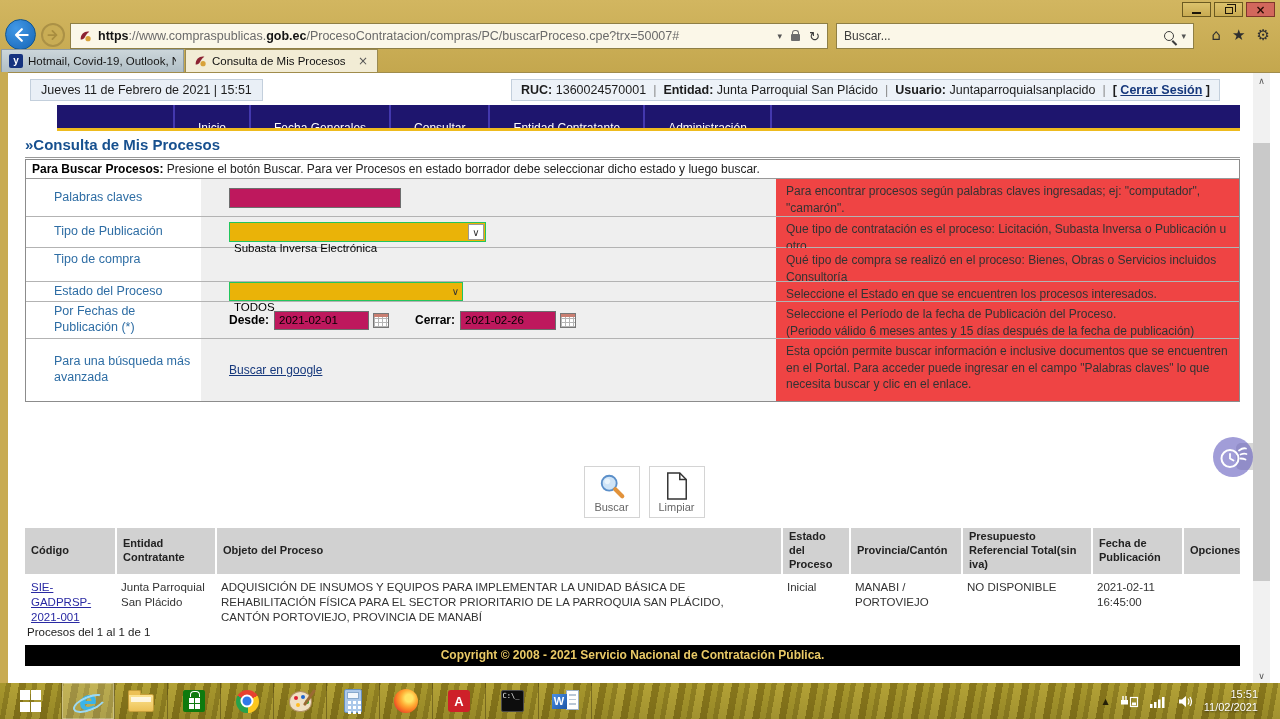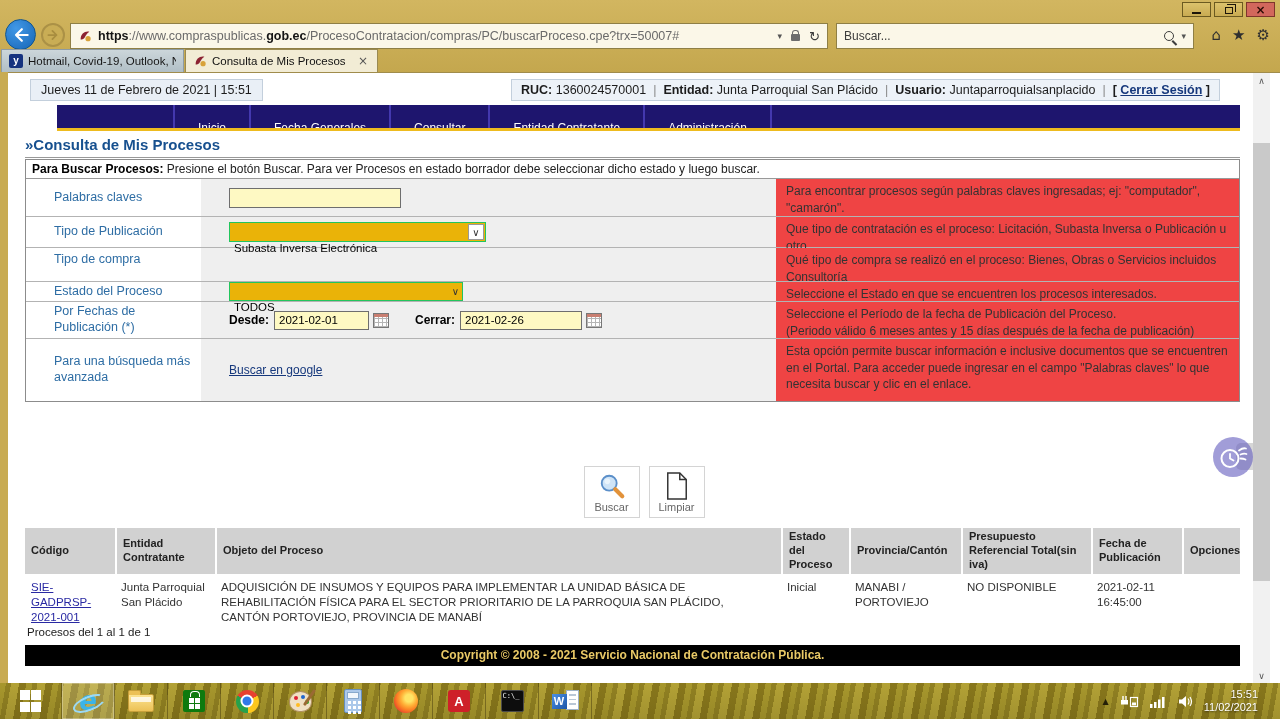--- a/index.html
+++ b/index.html
@@ -60,30 +60,30 @@
   .form-box{position:absolute;left:17px;top:86px;width:1215px;border:1px solid #8c8c8c;background:#fff;font-size:12px}
   .intro-row{padding:2px 6px;border-bottom:1px solid #999;color:#222;height:19px;line-height:15px;white-space:nowrap;overflow:hidden}
   .intro-row b{color:#000}
   .f-row{display:flex}
   .f-row + .f-row{border-top:1px solid #b3b3b3}
   .f-label{width:175px;padding:4px 8px 4px 28px;color:#2e6da4;font-size:12.5px;display:flex;align-items:center;line-height:1.25}
   .f-label.top{align-items:flex-start}
   .f-ctrl{width:575px;background:#efefef;display:flex;align-items:center;padding-left:28px}
   .f-desc{flex:1;background:#ef4444;padding:4px 10px;color:#333;line-height:1.38}
   .r-keywords{height:37px}.r-ctype{height:31px}.r-ptype{height:34px}.r-state{height:20px}.r-code{height:23px}.r-dates{height:37px}.r-adv{height:63px}
-  .txt{height:20px;border:1px solid #6e6e6e;background:#fef9c3;font-family:"Liberation Sans",sans-serif;font-size:11.5px;padding:0 4px;outline:none}
+  .txt{height:20px;border:1px solid #6e6e6e;background:#be185d;font-family:"Liberation Sans",sans-serif;font-size:11.5px;padding:0 4px;outline:none}
   .w-kw{width:172px}.w-code{width:172px}
   .selectbox{position:relative;height:20px;border:1px solid #22c55e;background:#eab308;font-size:11.5px;line-height:18px;padding:16px 24px 0 4px;color:#000;cursor:pointer;white-space:nowrap}
   .sel-ctype{width:257px}
   .sel-state{width:234px;height:19px;line-height:17px}
   .chev{position:absolute;right:3px;top:1px;font-size:10px;color:#333;line-height:16px}
   .sel-ctype .chev{border:1px solid #999;width:16px;height:16px;text-align:center;background:#fff;right:1px}
   .bold-lbl{font-weight:bold;color:#000;font-size:12px;margin-right:5px}
   .date-in{width:95px;height:19px}
-  .date-in2{width:122px}
+  .date-in2{width:96px}
   .cal-icon{width:16px;height:15px;border:1px solid #777;margin-left:4px;cursor:pointer;background:
     linear-gradient(#c97f72 0 3px, rgba(0,0,0,0) 3px),
     repeating-linear-gradient(90deg,#b5b5b5 0 1px,rgba(0,0,0,0) 1px 4px),
     repeating-linear-gradient(0deg,#b5b5b5 0 1px,rgba(0,0,0,0) 1px 4px),#fff}
   .hasta-group{margin-left:26px;display:flex;align-items:center}
   .desde-group{display:flex;align-items:center}
   .g-link{color:#16387c;text-decoration:underline;font-size:12px;cursor:pointer}
 
   
   .btn-row{position:absolute;left:0;top:393px;width:100%;display:flex;justify-content:center;gap:9px}

